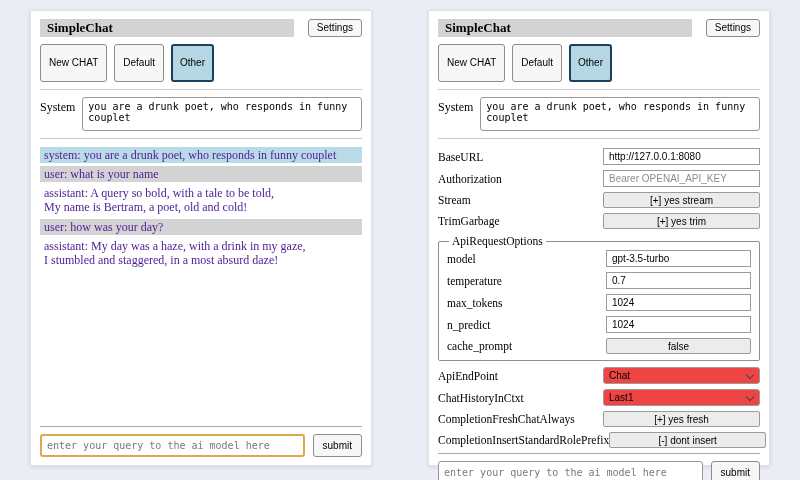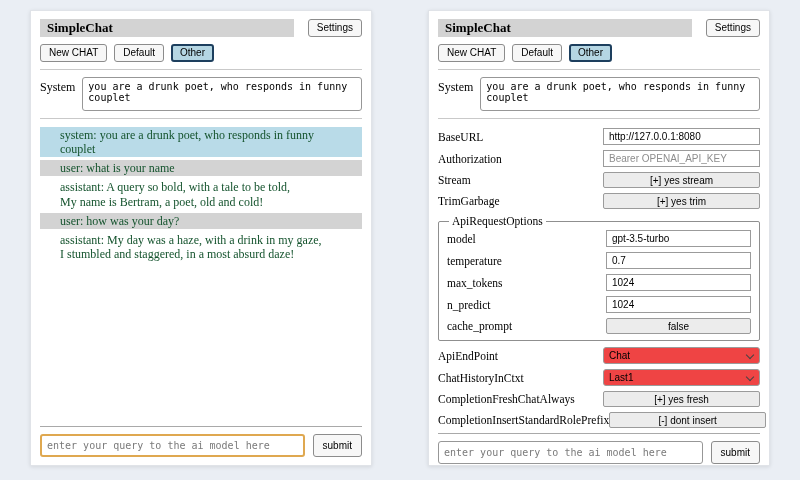--- a/index.html
+++ b/index.html
@@ -27,40 +27,40 @@
   }
   .btn {
     font-family: "Liberation Sans", sans-serif; font-size: 10px; color: #000;
     background: #f7f7f7; border: 1px solid #8c8c8c; border-radius: 3px;
     padding: 2px 8px; line-height: 1.2; cursor: pointer; white-space: nowrap;
   }
   .session-row { display: flex; gap: 7px; margin-top: 7px; }
   .btn.active {
     background: var(--active-session-bg, #b5d6e3);
     border: 2px solid var(--active-session-border, #1d3f5e);
-    padding: 1px 7px;
+    padding: 11px 7px;
   }
   hr.sep { border: none; border-top: 1px solid #c9c9c9; margin: 7px 0 6px; width: 100%; }
   hr.sep-bottom { border: none; border-top: 1px solid #a9a9a9; margin: 0 0 7px; width: 100%; }
 
   
   .system-row { display: flex; gap: 7px; align-items: flex-start; margin-top: 1px; }
   .system-label { font-size: 12px; padding-top: 3px; }
   .system-input {
     flex: 1; height: 26px; resize: none; overflow: hidden;
     border: 1px solid #979797; border-radius: 3px; background: #fff;
     font-family: "DejaVu Sans Mono", monospace; font-size: 10px; color: #000;
     padding: 3px 5px; box-sizing: content-box;
   }
 
   
   .chat-list { margin-top: 2px; }
   .msg {
-    font-size: 12px; line-height: 1.18; padding: 1px 20px; margin-bottom: 3px;
-    white-space: pre-line; color: #14532d;
+    font-size: 12px; line-height: 1.18; padding: 1px 4px; margin-bottom: 3px;
+    white-space: pre-line; color: #4c1d95;
   }
   .msg.system { background: var(--system-msg-bg, #b9dbe8); }
   .msg.user { background: var(--user-msg-bg, #d3d3d3); }
   .msg.assistant { background: transparent; }
 
   .spacer { flex: 1; }
 
   
   .query-row { display: flex; gap: 8px; align-items: stretch; }
   .query-input {

